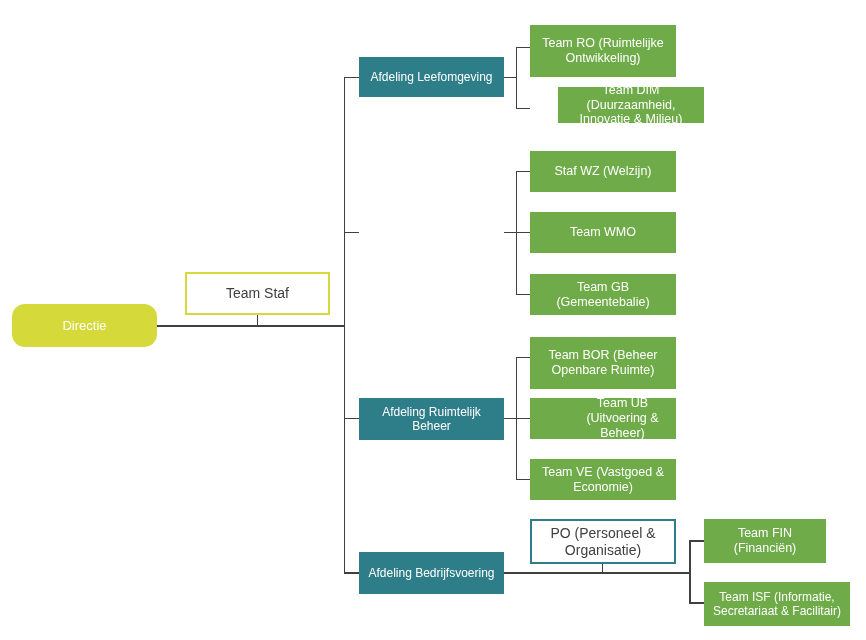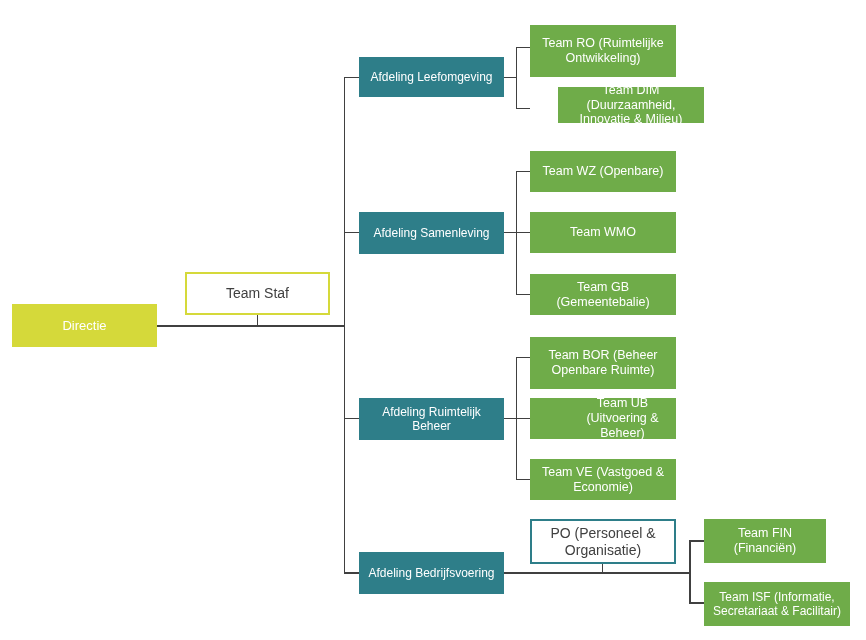--- a/index.html
+++ b/index.html
@@ -23,21 +23,21 @@
   }
   .node {
     position: absolute;
     box-sizing: border-box;
     display: flex;
     align-items: center;
     justify-content: center;
     text-align: center;
     line-height: 1.18;
   }
-  .lime-fill    { background: var(--accent-lime);  color: var(--text-light); font-size: 13px; }
+  .lime-fill    { background: var(--accent-lime);  color: var(--text-light); font-size: 13px; border-radius: 13px; }
   .teal-fill    { background: var(--accent-teal);  color: var(--text-light); font-size: 12px; padding: 0 8px; }
   .green-fill   { background: var(--accent-green); color: var(--text-light); font-size: 12.5px; padding: 0 2px; }
   .fs-small     { font-size: 12px; }
   .outline-lime { background: #fff; border: 2px solid var(--accent-lime); color: var(--text-dark); font-size: 14px; }
   .outline-teal { background: #fff; border: 2px solid var(--accent-teal); color: var(--text-dark); font-size: 14px; padding: 0 4px; }
 
   
   .n-directie        { left: 12px;  top: 304px; width: 145px; height: 43px; }
   .n-staf            { left: 185px; top: 272px; width: 145px; height: 43px; }
   .n-dept-leef       { left: 359px; top: 57px;  width: 145px; height: 40px; }
@@ -110,28 +110,27 @@
   <div class="line c-bed-h"></div>
   <div class="line c-po-stub"></div>
   <div class="line c-bed-v"></div>
   <div class="line c-bed-b1"></div>
   <div class="line c-bed-b2"></div>
 
   <div class="node lime-fill n-directie">Directie</div>
   <div class="node outline-lime n-staf">Team Staf</div>
 
   <div class="node teal-fill n-dept-leef">Afdeling Leefomgeving</div>
-  <div class="node teal-fill n-dept-sam">Afdeling Samenleving</div>
   <div class="node teal-fill n-dept-bedrijf">Afdeling Bedrijfsvoering</div>
   <div class="node teal-fill n-dept-ruim">Afdeling Ruimtelijk Beheer</div>
 
   <div class="node green-fill n-team-ro">Team RO (Ruimtelijke Ontwikkeling)</div>
   <div class="node green-fill n-team-dim">Team DIM (Duurzaamheid, Innovatie &amp; Milieu)</div>
 
-  <div class="node green-fill n-team-wz">Team WZ (Openbare)</div>
+  <div class="node green-fill n-team-wz">Staf WZ (Welzijn)</div>
   <div class="node green-fill n-team-wmo">Team WMO</div>
   <div class="node green-fill n-team-gb">Team GB (Gemeentebalie)</div>
 
   <div class="node green-fill n-team-bor">Team BOR (Beheer Openbare Ruimte)</div>
   <div class="node green-fill n-team-ub">Team UB (Uitvoering &amp; Beheer)</div>
   <div class="node green-fill n-team-ve">Team VE (Vastgoed &amp; Economie)</div>
 
   <div class="node outline-teal n-po">PO (Personeel &amp; Organisatie)</div>
   <div class="node green-fill n-team-fin">Team FIN (Financiën)</div>
   <div class="node green-fill fs-small n-team-isf">Team ISF (Informatie, Secretariaat &amp; Facilitair)</div>

